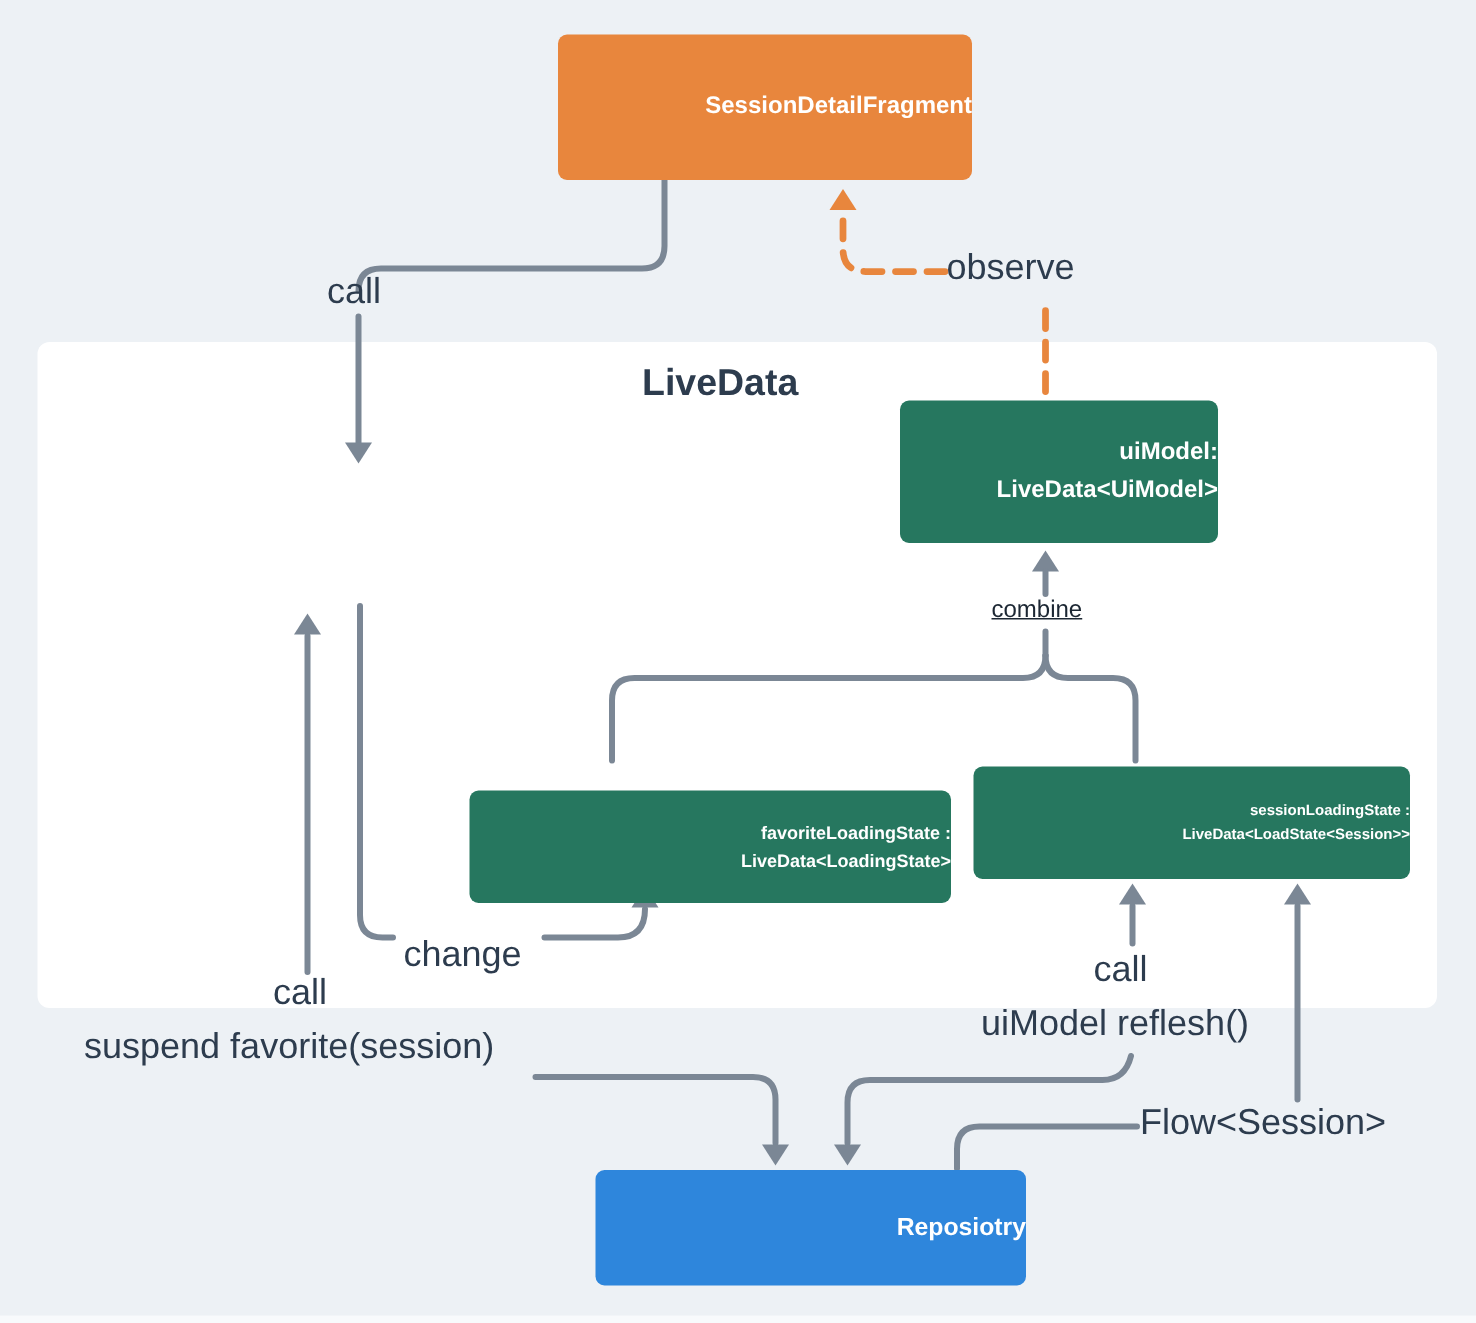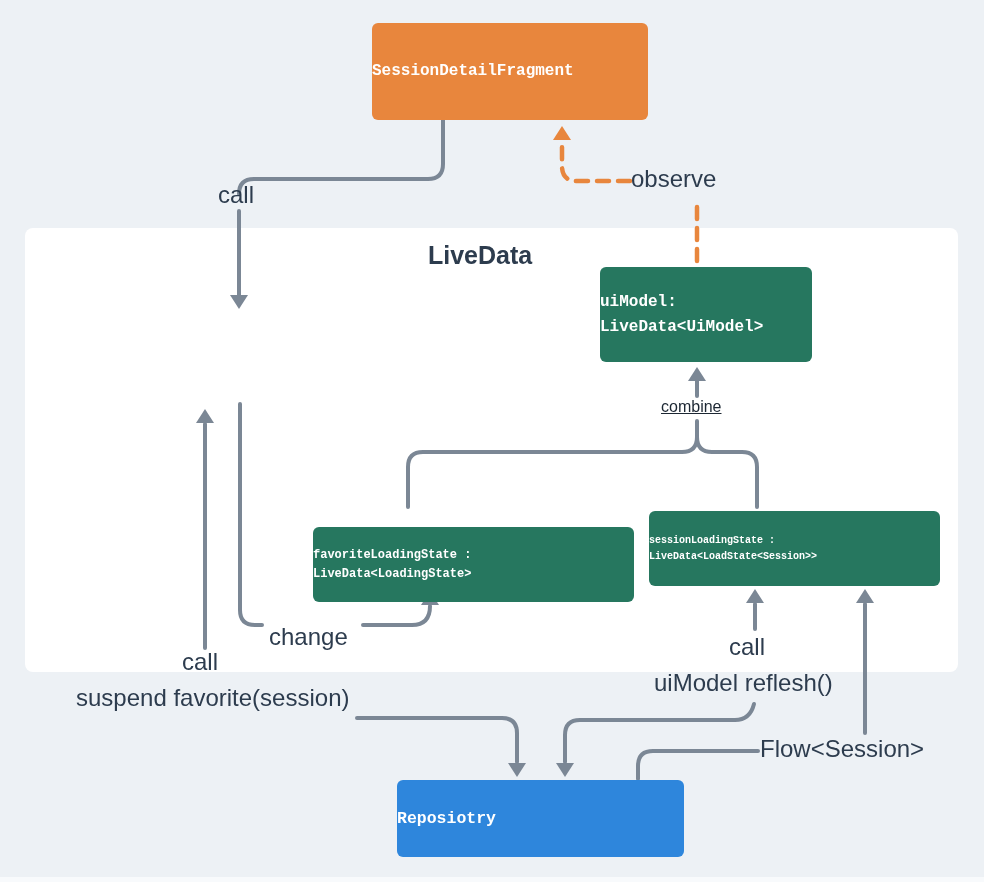--- a/index.html
+++ b/index.html
@@ -14,37 +14,37 @@
   body{font-family:"Liberation Sans",sans-serif;background:var(--background);}
   .stage{position:relative;width:984px;height:882px;overflow:hidden;background:var(--background);}
   .vm-container{position:absolute;left:25px;top:228px;width:933px;height:444px;
     background:var(--container);border-radius:8px;z-index:0;}
   .edges{position:absolute;left:0;top:0;z-index:1;}
   .edge{fill:none;stroke:var(--line);stroke-width:4;stroke-linecap:round;}
   .edge-dashed{fill:none;stroke:var(--observe-dash);stroke-width:4.5;stroke-linecap:round;
     stroke-dasharray:12 9;}
   .arrow{fill:var(--line);stroke:none;}
   .arrow-orange{fill:var(--observe-dash);stroke:none;}
-  .node{position:absolute;display:flex;flex-direction:column;align-items:flex-start;justify-content:center;
-    color:#fff;font-weight:700;text-align:center;border-radius:6px;z-index:2;line-height:1.55;font-family:Liberation Mono, monospace;}
+  .node{position:absolute;display:flex;flex-direction:column;align-items:flex-end;justify-content:center;
+    color:#fff;font-weight:700;text-align:center;border-radius:6px;z-index:2;line-height:1.55;}
   .node-fragment{left:372px;top:23px;width:276px;height:97px;background:var(--node-fragment);font-size:16px;}
   .node-toggle{left:84px;top:314px;width:312px;height:91px;background:var(--node-toggle-favorite);font-size:15.5px;}
   .node-uimodel{left:600px;top:267px;width:212px;height:95px;background:var(--node-ui-model);font-size:16px;}
   .node-favstate{left:313px;top:527px;width:321px;height:75px;background:var(--node-favorite-loading-state);font-size:12px;}
   .node-sessionstate{left:649px;top:511px;width:291px;height:75px;background:var(--node-session-loading-state);font-size:10px;}
   .node-repository{left:397px;top:780px;width:287px;height:77px;background:var(--node-repository);font-size:16.5px;}
   .vm-title{position:absolute;left:428px;top:241px;font-size:25px;font-weight:600;
     color:var(--label-text);z-index:3;}
   .edge-label{position:absolute;font-size:24px;font-weight:500;color:var(--label-text);z-index:3;white-space:nowrap;}
   .lbl-call-top{left:218px;top:181px;}
   .lbl-observe{left:631px;top:165px;}
   .lbl-combine{left:661px;top:398px;font-size:16px;font-weight:400;color:var(--combine-text);text-decoration:underline;}
   .lbl-change{left:269px;top:623px;}
   .lbl-call-left{left:182px;top:648px;}
-  .lbl-suspend-favorite{left:56px;top:684px;margin-left:20px;}
+  .lbl-suspend-favorite{left:56px;top:684px;}
   .lbl-call-right{left:729px;top:633px;}
   .lbl-suspend-reflesh{left:654px;top:669px;}
   .lbl-flow-session{left:760px;top:735px;}
   .bottom-strip{position:absolute;left:0;bottom:0;width:984px;height:5px;background:#F8FAFC;z-index:0;}
 </style>
 </head>
 <body>
 
 <div class="stage">
 

